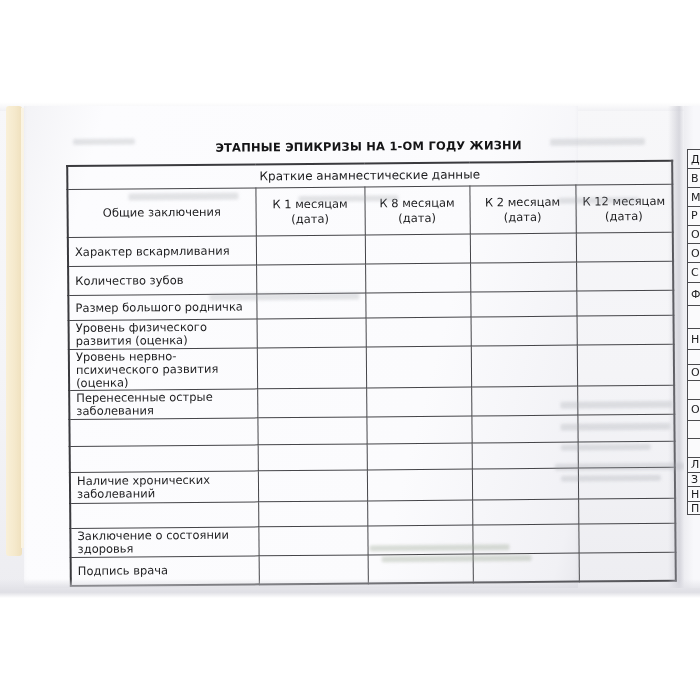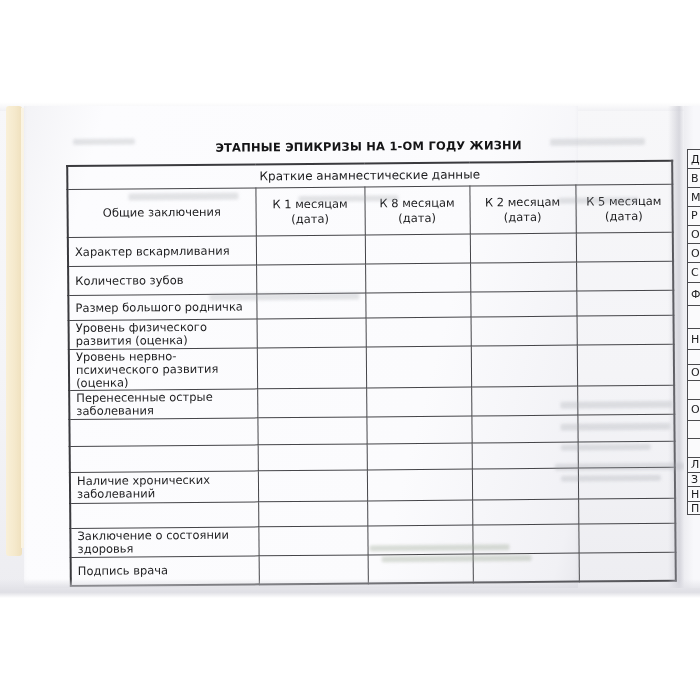--- a/index.html
+++ b/index.html
@@ -71,21 +71,21 @@
           </colgroup>
           <thead>
             <tr>
               <th class="grp" colspan="5">Краткие анамнестические данные</th>
             </tr>
             <tr class="cols">
               <th>Общие заключения</th>
               <th><span>К 1 месяцам</span><br><span>(дата)</span></th>
               <th><span>К 8 месяцам</span><br><span>(дата)</span></th>
               <th><span>К 2 месяцам</span><br><span>(дата)</span></th>
-              <th><span>К 5 месяцам</span><br><span>(дата)</span></th>
+              <th><span>К 12 месяцам</span><br><span>(дата)</span></th>
             </tr>
           </thead>
           <tbody>
             <tr style="height:29px">
                 <td class="lbl">Характер вскармливания</td>
                 <td class="cell"></td>
                 <td class="cell"></td>
                 <td class="cell"></td>
                 <td class="cell"></td>
               </tr>

